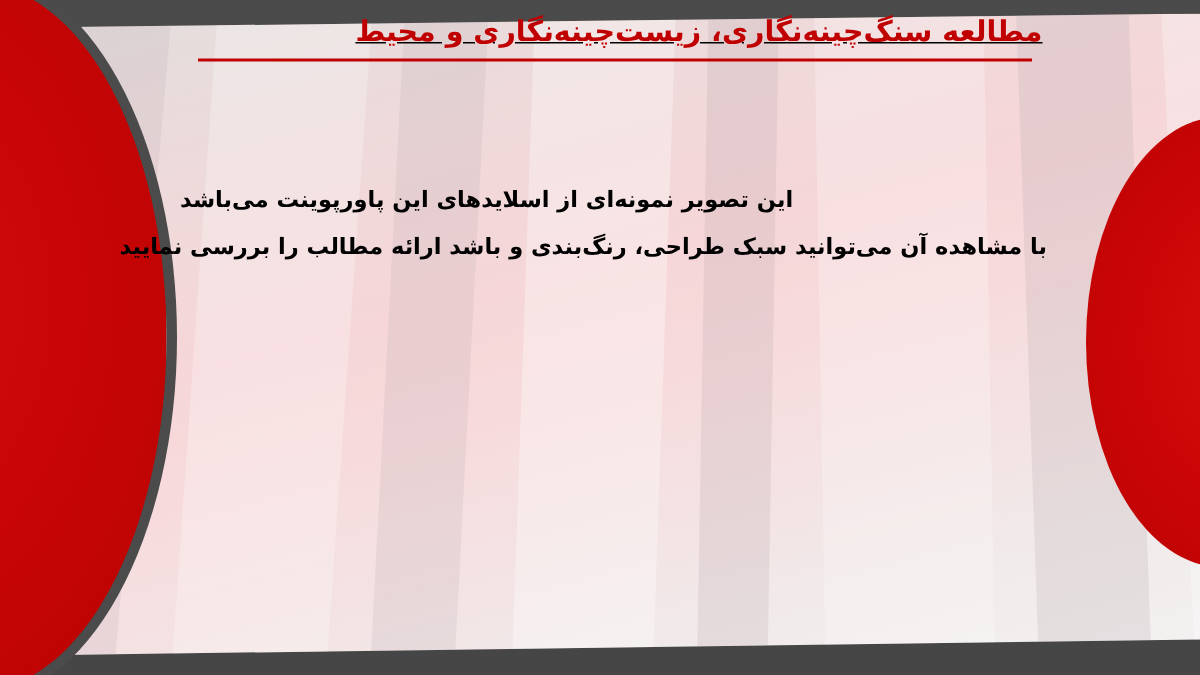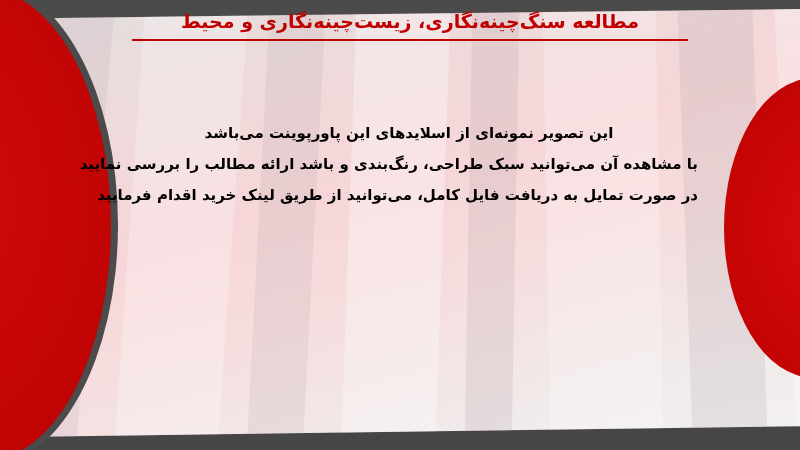--- a/index.html
+++ b/index.html
@@ -87,21 +87,21 @@
     z-index: 4;
   }
 
   
   .title-wrap {
     position: absolute;
     z-index: 6;
     left: 125px;
     top: 8px;
     width: 570px;
-    text-align: center;
+    text-decoration: underline;
   }
   .title-line {
     color: #c00000;
     font-size: 19px;
     font-weight: bold;
     line-height: 1.42;
     letter-spacing: 0px;
     direction: rtl;
     white-space: nowrap;
   }
@@ -112,21 +112,21 @@
     background: #c00000;
   }
 
   
   .body-wrap {
     position: absolute;
     z-index: 6;
     left: 120px;
     top: 118px;
     width: 578px;
-    text-align: center;
+    text-align: left;
     direction: rtl;
   }
   .body-line {
     color: #000000;
     font-size: 15px;
     font-weight: bold;
     line-height: 2.08;
     white-space: nowrap;
   }
 </style>
@@ -155,16 +155,15 @@
   <div class="red-ellipse-right"></div>
 
   <div class="title-wrap">
     <div class="title-line">مطالعه سنگ‌چینه‌نگاری، زیست‌چینه‌نگاری و محیط</div>
     <div class="title-rule"></div>
   </div>
 
   <div class="body-wrap">
     <div class="body-line">این تصویر نمونه‌ای از اسلایدهای این پاورپوینت می‌باشد</div>
     <div class="body-line">با مشاهده آن می‌توانید سبک طراحی، رنگ‌بندی و باشد ارائه مطالب را بررسی نمایید</div>
-    <div class="body-line">در صورت تمایل به دریافت فایل کامل، می‌توانید از طریق لینک خرید اقدام فرمایید</div>
   </div>
 
 </div>
 
 </body></html>

